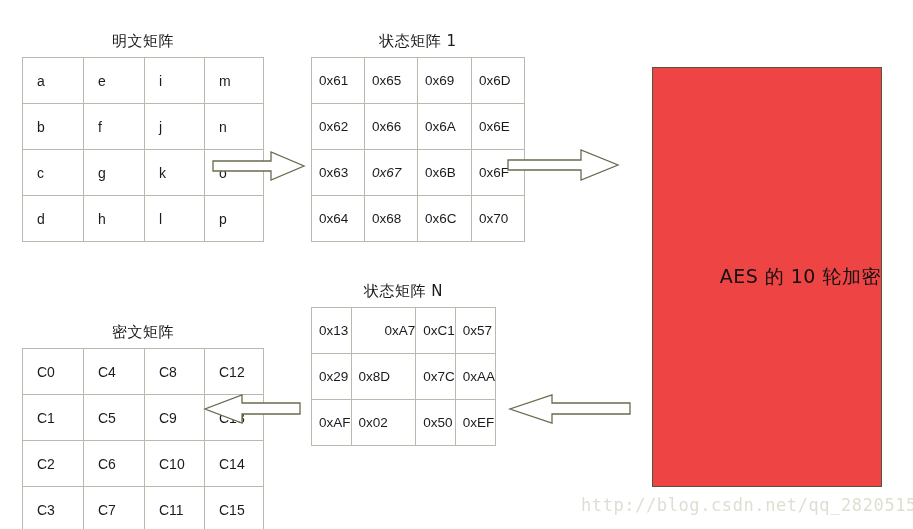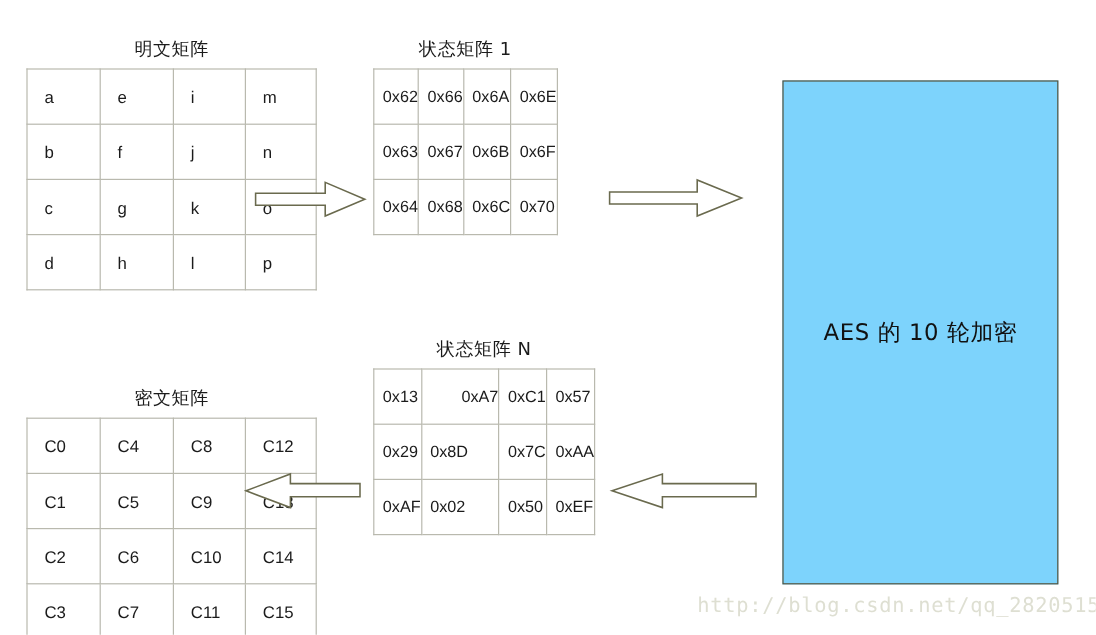--- a/index.html
+++ b/index.html
@@ -53,25 +53,25 @@
   .matrix-table.alpha td { padding-left: 14px; }
   .matrix-table.hexm td { font-size: 13.5px; padding-left: 7px; }
 
   
   .matrix-table { box-shadow: 0 0 0 0 transparent; }
 
   
   .aes-box {
     position: absolute;
     border: 1.3px solid #55553f;
-    background: #7dd3fc;
+    background: #ef4444;
     box-sizing: border-box;
     display: flex;
     align-items: center;
-    justify-content: center;
+    justify-content: flex-end;
   }
   .aes-label {
     font-size: 19px;
     color: #111111;
     font-family: "DejaVu Sans", "Liberation Sans", sans-serif;
     letter-spacing: 0.5px;
     white-space: nowrap;
   }
 
   
@@ -125,28 +125,34 @@
         </tr>
       </tbody>
     </table>
   </div>
 
   <div class="matrix-block" style="left:311px; top:32px;">
     <div class="matrix-title">状态矩阵 1</div>
     <table class="matrix-table hexm">
       <tbody>
         <tr>
+          <td style="width:45px;height:45px;">0x61</td>
+          <td style="width:45px;height:45px;">0x65</td>
+          <td style="width:46px;height:45px;">0x69</td>
+          <td style="width:45px;height:45px;">0x6D</td>
+        </tr>
+        <tr>
           <td style="height:45px;">0x62</td>
           <td style="height:45px;">0x66</td>
           <td style="height:45px;">0x6A</td>
           <td style="height:45px;">0x6E</td>
         </tr>
         <tr>
           <td style="height:45px;">0x63</td>
-          <td style="height:45px;">0x67</td>
+          <td style="height:45px;font-style:italic;">0x67</td>
           <td style="height:45px;">0x6B</td>
           <td style="height:45px;">0x6F</td>
         </tr>
         <tr>
           <td style="height:45px;">0x64</td>
           <td style="height:45px;">0x68</td>
           <td style="height:45px;">0x6C</td>
           <td style="height:45px;margin-left:40px;">0x70</td>
         </tr>
       </tbody>

